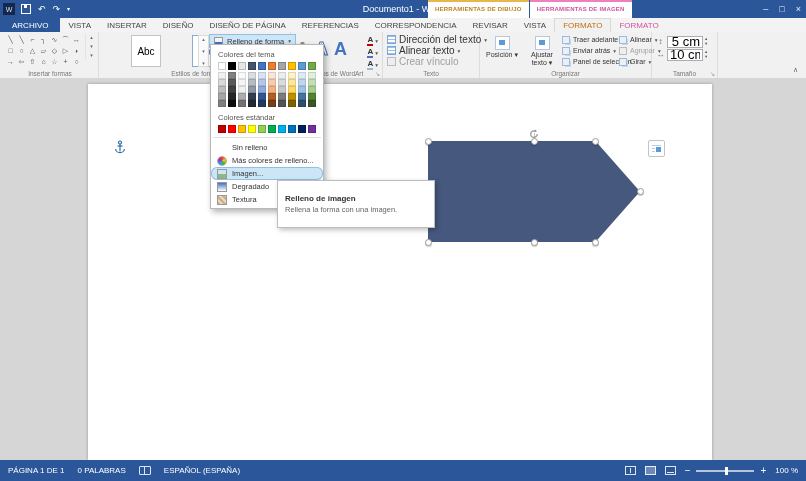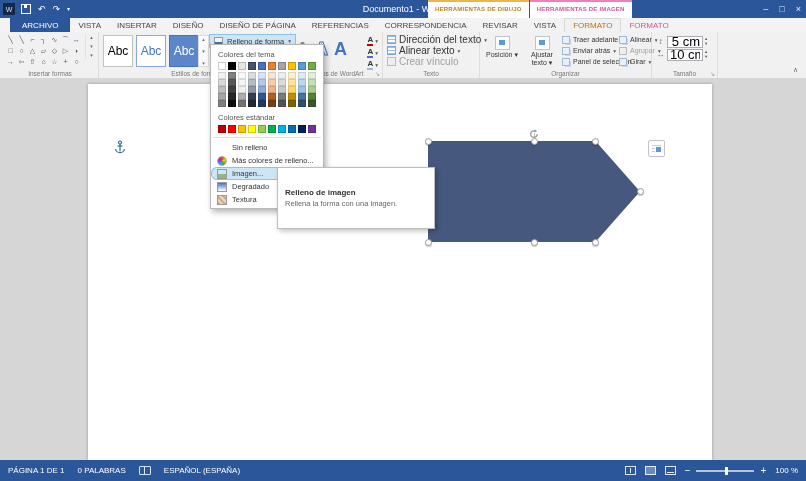--- a/index.html
+++ b/index.html
@@ -17,42 +17,42 @@
   .ctx-chips{position:absolute;left:428px;top:0;height:18px;display:flex;gap:1px;}
   .chip{background:#fff;display:flex;align-items:center;padding:0 7px;font-size:6px;font-weight:bold;letter-spacing:.2px;}
   .chip.drawing{color:#b8831c;box-shadow:inset 0 2px 0 #e8b74c;}
   .chip.picture{color:#d4509c;box-shadow:inset 0 2px 0 #ef7fc0;}
   .win-controls{position:absolute;right:5px;top:0;height:18px;display:flex;align-items:center;gap:11px;font-size:9px;color:#e6eefb;}
   .win-controls span{cursor:pointer;line-height:1;}
 
   
   .tabrow{position:absolute;top:18px;left:0;right:0;height:14px;background:#f3f3f3;display:flex;font-size:8px;}
   .tab{display:flex;align-items:center;padding:0 8px;color:#444;cursor:pointer;white-space:nowrap;}
-  .tab.file{background:#2b579a;color:#fff;padding:0 12px;margin-left:10px;}
+  .tab.file{background:#2b579a;color:#fff;padding:0 12px;}
   .tab.drawing-active{background:#f1f1f1;color:#c26d0e;border:1px solid #d8d8d8;border-bottom:none;}
   .tab.picture{color:#d4509c;}
 
   
   .ribbon{position:absolute;top:32px;left:0;right:0;height:46px;background:#f1f1f1;border-bottom:1px solid #cfcfcf;display:flex;padding-left:2px;}
   .group{position:relative;border-right:1px solid #ddd;height:100%;box-sizing:border-box;flex:none;}
   .glabel{position:absolute;bottom:1px;left:0;right:0;text-align:center;font-size:6.5px;color:#777;pointer-events:none;white-space:nowrap;}
   .launcher{position:absolute;right:2px;bottom:1px;font-size:6px;color:#888;cursor:pointer;line-height:1;}
   .collapse{position:absolute;right:8px;bottom:4px;font-size:7px;color:#666;cursor:pointer;}
 
   
   .g-shapes{width:97px;padding:2px 10px 10px 4px;box-sizing:border-box;}
   .shape-row{display:flex;gap:2px;height:11px;align-items:center;}
   .shape-glyph{width:9px;text-align:center;font-size:7px;color:#555;cursor:pointer;line-height:1;}
   .gal-scroll{position:absolute;right:2px;top:2px;width:9px;display:flex;flex-direction:column;gap:2px;align-items:center;font-size:5px;color:#666;border-left:1px solid #e2e2e2;padding-left:1px;}
   .gal-scroll span{cursor:pointer;line-height:1.4;}
 
   
   .g-styles{width:192px;}
   .abc-row{position:absolute;left:4px;top:3px;display:flex;gap:3px;}
-  .abc{width:28px;height:30px;border:1px solid #c3c3c3;background:#fff;display:flex;align-items:center;justify-content:center;font-size:12px;cursor:pointer;}
+  .abc{width:28px;height:30px;border:1px solid #c3c3c3;background:#fff;display:flex;align-items:center;justify-content:center;font-size:10px;cursor:pointer;margin-left:28px;}
   .abc1{color:#4472c4;border-color:#8aa9d6;}
   .abc2{color:#fff;background:#5b86c9;border-color:#4472c4;}
   .styles-scroll{position:absolute;left:99px;top:3px;width:9px;height:30px;border:1px solid #dcdcdc;display:flex;flex-direction:column;justify-content:space-between;align-items:center;font-size:5px;color:#666;background:#fafafa;}
   .fill-btn{position:absolute;left:110px;top:2px;height:12px;display:flex;align-items:center;gap:4px;padding:0 4px;font-size:7.5px;color:#333;background:#cde6f7;border:1px solid #92c0e0;cursor:pointer;white-space:nowrap;}
   .fill-icon{width:9px;height:9px;box-sizing:border-box;border:1px solid #999;background:linear-gradient(180deg,#f2f6fb 55%,#4472c4 55%);flex:none;}
   .dd{font-size:5.5px;color:#555;}
 
   
   .g-wordart{width:92px;}
   .wa-row{position:absolute;left:5px;top:4px;display:flex;gap:6px;align-items:baseline;}
@@ -111,21 +111,21 @@
   .m-item.hl{background:#cde6f7;box-shadow:inset 0 0 0 1px #92c0e0;border-radius:6px;}
   .mic{width:10px;height:10px;box-sizing:border-box;border:1px solid #999;flex:none;}
   .mic.none{visibility:hidden;border:none;}
   .mic.palette{border-radius:50%;border-color:#aaa;background:conic-gradient(#e33,#fc0,#3b3,#39f,#93c,#e33);}
   .mic.picture{background:linear-gradient(180deg,#cfe4f7 55%,#8fb97e 55%);}
   .mic.gradient{background:linear-gradient(180deg,#4472c4,#fff);}
   .mic.texture{background:repeating-linear-gradient(45deg,#c9b08a 0 2px,#e8d9bd 2px 4px);}
   .sub-arrow{margin-left:auto;font-size:6px;color:#444;}
 
   
-  .tooltip{position:absolute;left:277px;top:167px;width:142px;background:#fff;border:1px solid #bdbdbd;box-shadow:2px 2px 5px rgba(0,0,0,.25);padding:20px 7px;z-index:70;}
+  .tooltip{position:absolute;left:277px;top:180px;width:142px;background:#fff;border:1px solid #bdbdbd;box-shadow:2px 2px 5px rgba(0,0,0,.25);padding:13px 7px;z-index:70;}
   .tt-title{font-size:8px;font-weight:bold;color:#333;}
   .tt-body{font-size:7.5px;color:#666;margin-top:2px;}
 
   
   .docarea{position:absolute;top:78px;left:0;right:0;bottom:21px;background:#d6d6d6;overflow:hidden;}
   .page{position:absolute;left:88px;top:6px;width:624px;bottom:0;background:#fff;box-shadow:0 0 3px rgba(0,0,0,.3);}
   .anchor{position:absolute;left:114px;top:62px;cursor:pointer;}
   .shape-box{position:absolute;left:428px;top:63px;width:212px;height:101px;}
   .shape{position:absolute;inset:0;cursor:move;
     clip-path:polygon(0 0,79% 0,100% 50%,79% 100%,0 100%);

